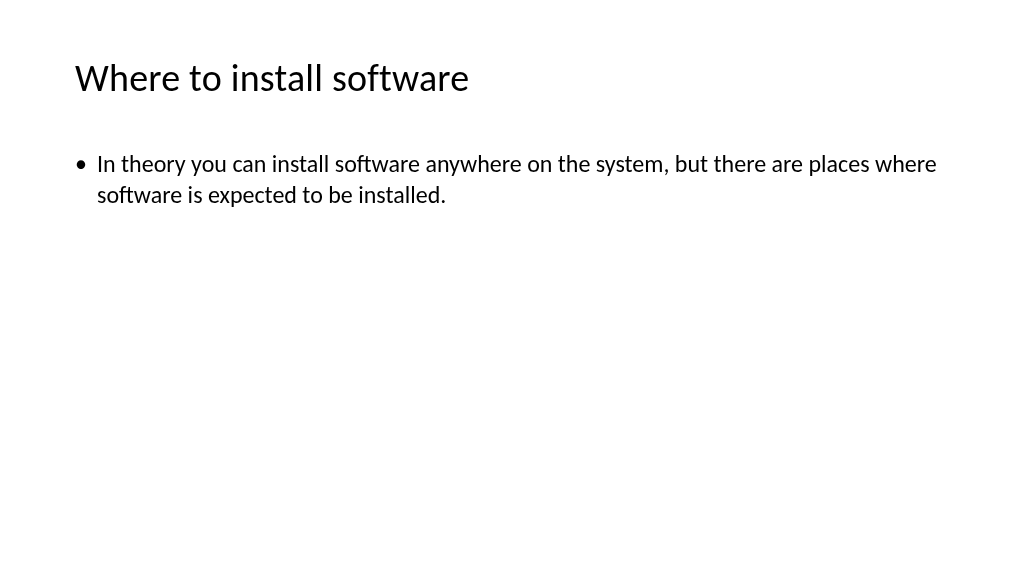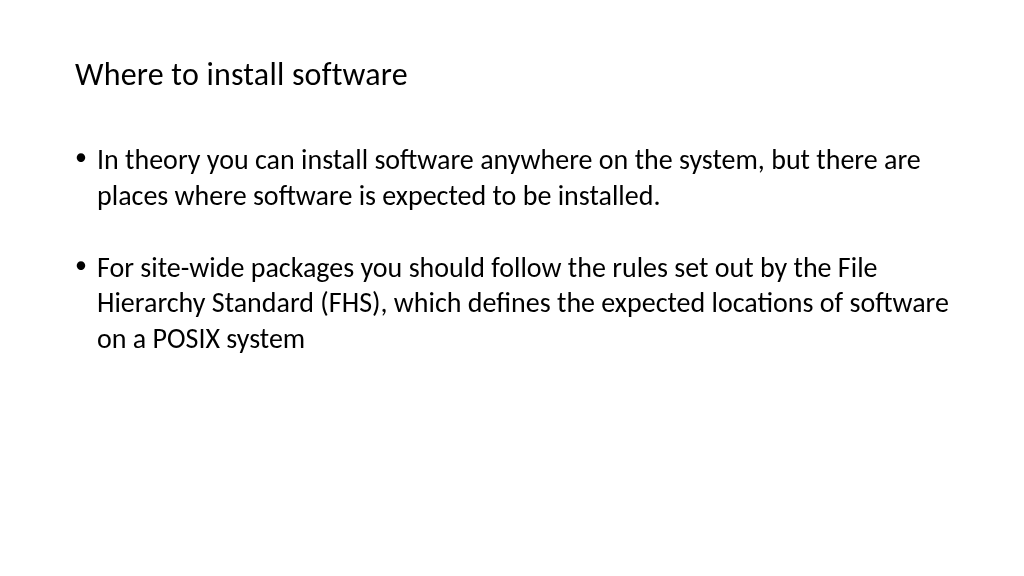--- a/index.html
+++ b/index.html
@@ -10,44 +10,43 @@
     body {
       width: 1024px;
       height: 576px;
       background: #ffffff;
       font-family: Calibri, 'Segoe UI', Arial, sans-serif;
       color: #000000;
       padding: 55px 75px 40px 75px;
       overflow: hidden;
     }
     .title {
-      font-size: 32px;
+      font-size: 38px;
       font-weight: 400;
       margin-bottom: 48px;
       letter-spacing: 0.2px;
     }
     .bullets {
       list-style: none;
     }
     .bullets li {
-      font-size: 28px;
+      font-size: 24px;
       line-height: 1.28;
       margin-bottom: 36px;
       position: relative;
       padding-left: 22px;
     }
     .bullets li::before {
       content: "•";
       position: absolute;
       left: 0;
       top: 0;
       font-size: 24px;
     }
   </style>
 </head>
 <body>
 
 <h1 class="title">Where to install software</h1>
 
 <ul class="bullets">
   <li>In theory you can install software anywhere on the system, but there are places where software is expected to be installed.</li>
-  <li>For site-wide packages you should follow the rules set out by the File Hierarchy Standard (FHS), which defines the expected locations of software on a POSIX system</li>
 </ul>
 
 </body></html>

